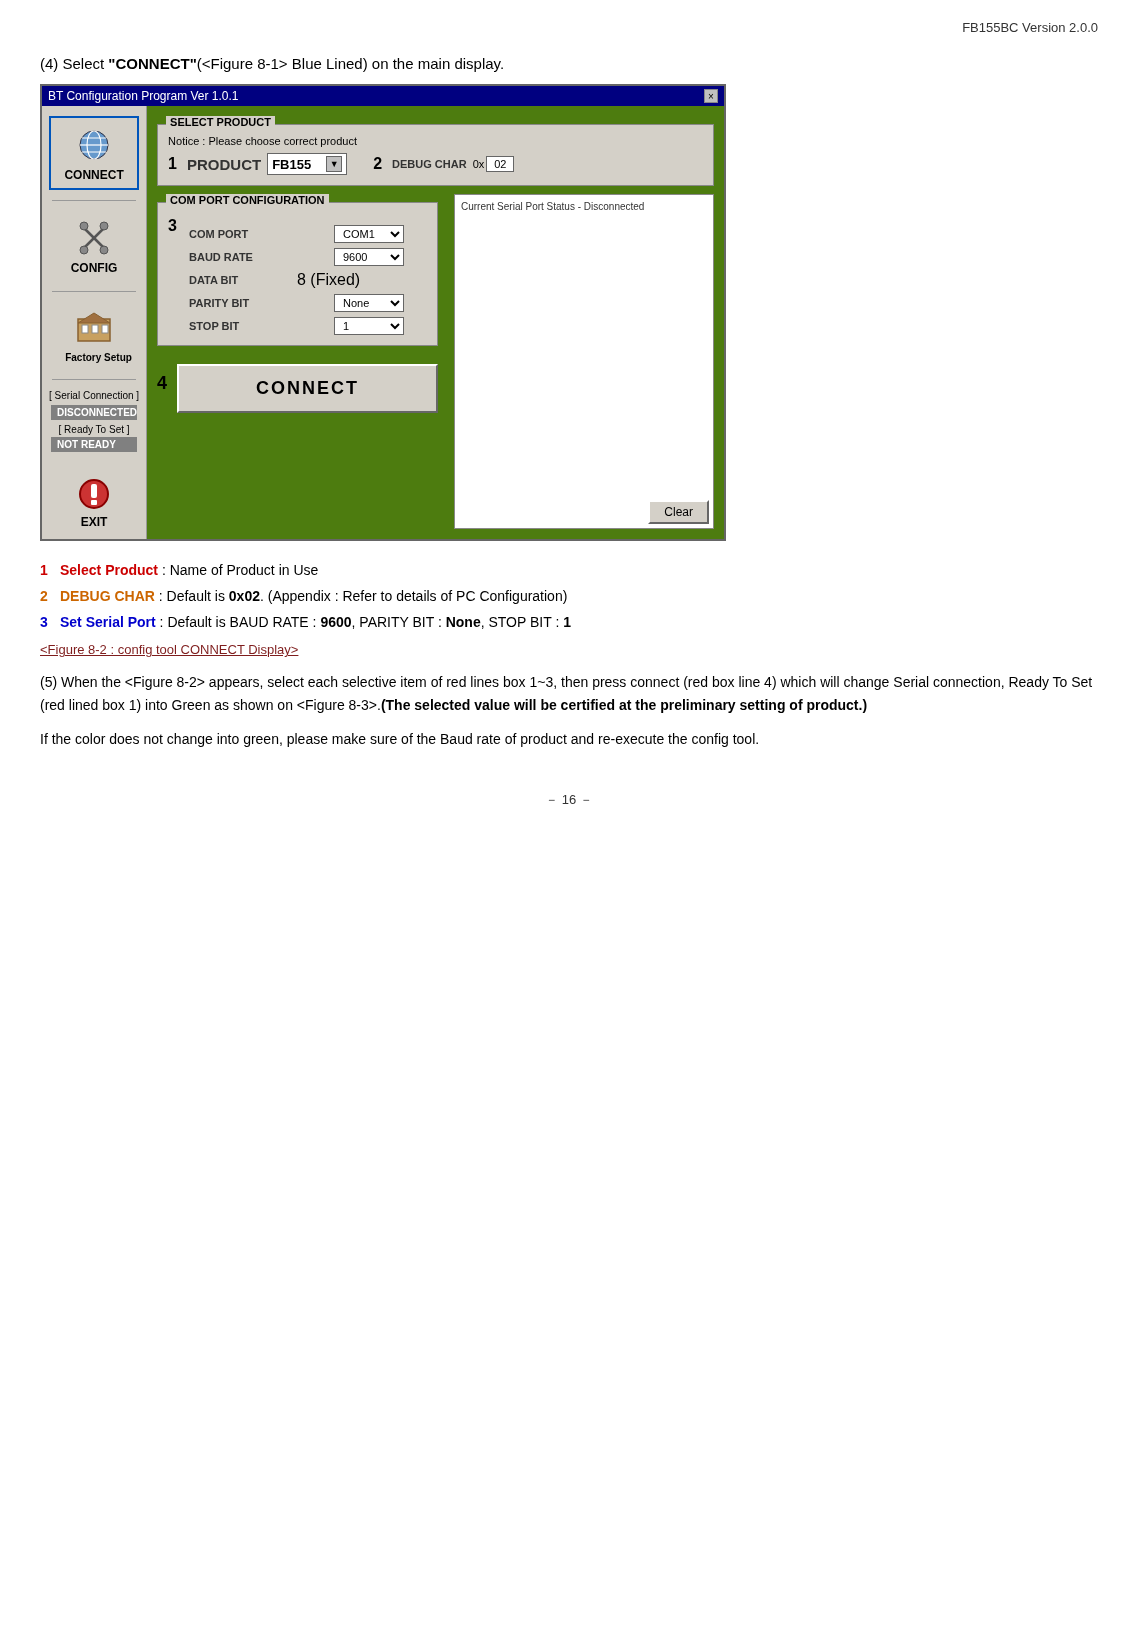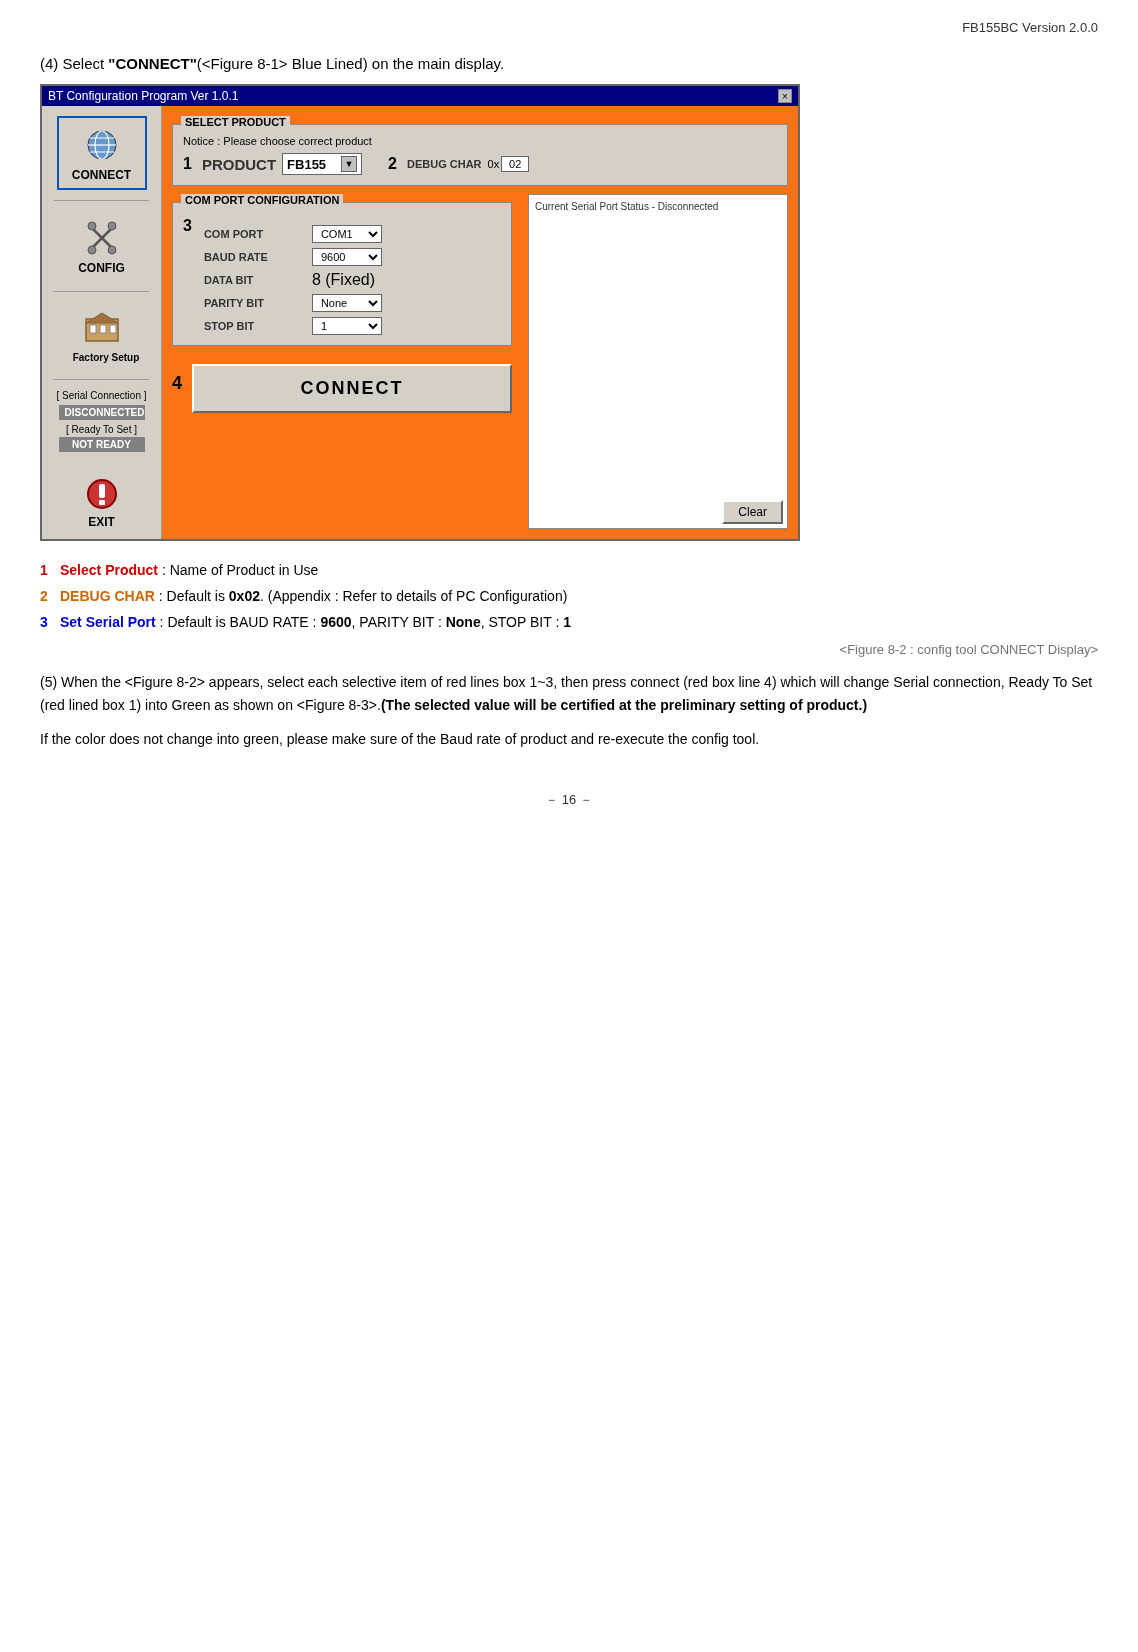--- a/index.html
+++ b/index.html
@@ -24,22 +24,22 @@
     
     .step-heading {
       font-size: 15px;
       margin-bottom: 12px;
       color: #000;
     }
 
     
     .app-window {
       border: 2px solid #666;
-      background: #f97316;
-      width: 760px;
+      background: #4d7c0f;
+      width: 686px;
       margin-bottom: 18px;
       position: relative;
     }
     .title-bar {
       background: #000080;
       color: #fff;
       font-size: 12px;
       padding: 3px 6px;
       display: flex;
       align-items: center;
@@ -120,21 +120,20 @@
       color: #000;
       text-align: center;
     }
     .badge-not-ready {
       background: #808080;
       color: #fff;
       font-size: 10px;
       font-weight: bold;
       padding: 2px 6px;
       width: 86px;
-      text-align: center;
     }
     .exit-btn {
       margin-top: auto;
       margin-bottom: 10px;
       display: flex;
       flex-direction: column;
       align-items: center;
       font-size: 12px;
       font-weight: bold;
       cursor: pointer;
@@ -261,20 +260,21 @@
       display: flex;
       align-items: center;
       gap: 2px;
     }
     .com-select {
       background: #fff;
       border: 1px solid #666;
       padding: 1px 4px;
       font-size: 11px;
       width: 70px;
+      margin-left: 37px;
     }
     .com-static {
       font-size: 16px;
       color: #000;
     }
 
     
     .right-panel {
       width: 260px;
       border: 1px solid #888;
@@ -358,24 +358,25 @@
     .ann-key {
       font-weight: bold;
       color: #cc0000;
       font-size: 14px;
     }
     .ann-key-orange { color: #cc6600; }
     .ann-key-blue { color: #0000cc; }
 
     
     .fig-caption {
-      text-align: right;
+      text-align: left;
       font-size: 13px;
       margin: 8px 0 14px 0;
-      color: #737373;
+      color: #7f1d1d;
+      text-decoration: underline;
     }
 
     
     .body-para {
       font-size: 14px;
       line-height: 1.65;
       margin-bottom: 10px;
       color: #000;
     }
 

